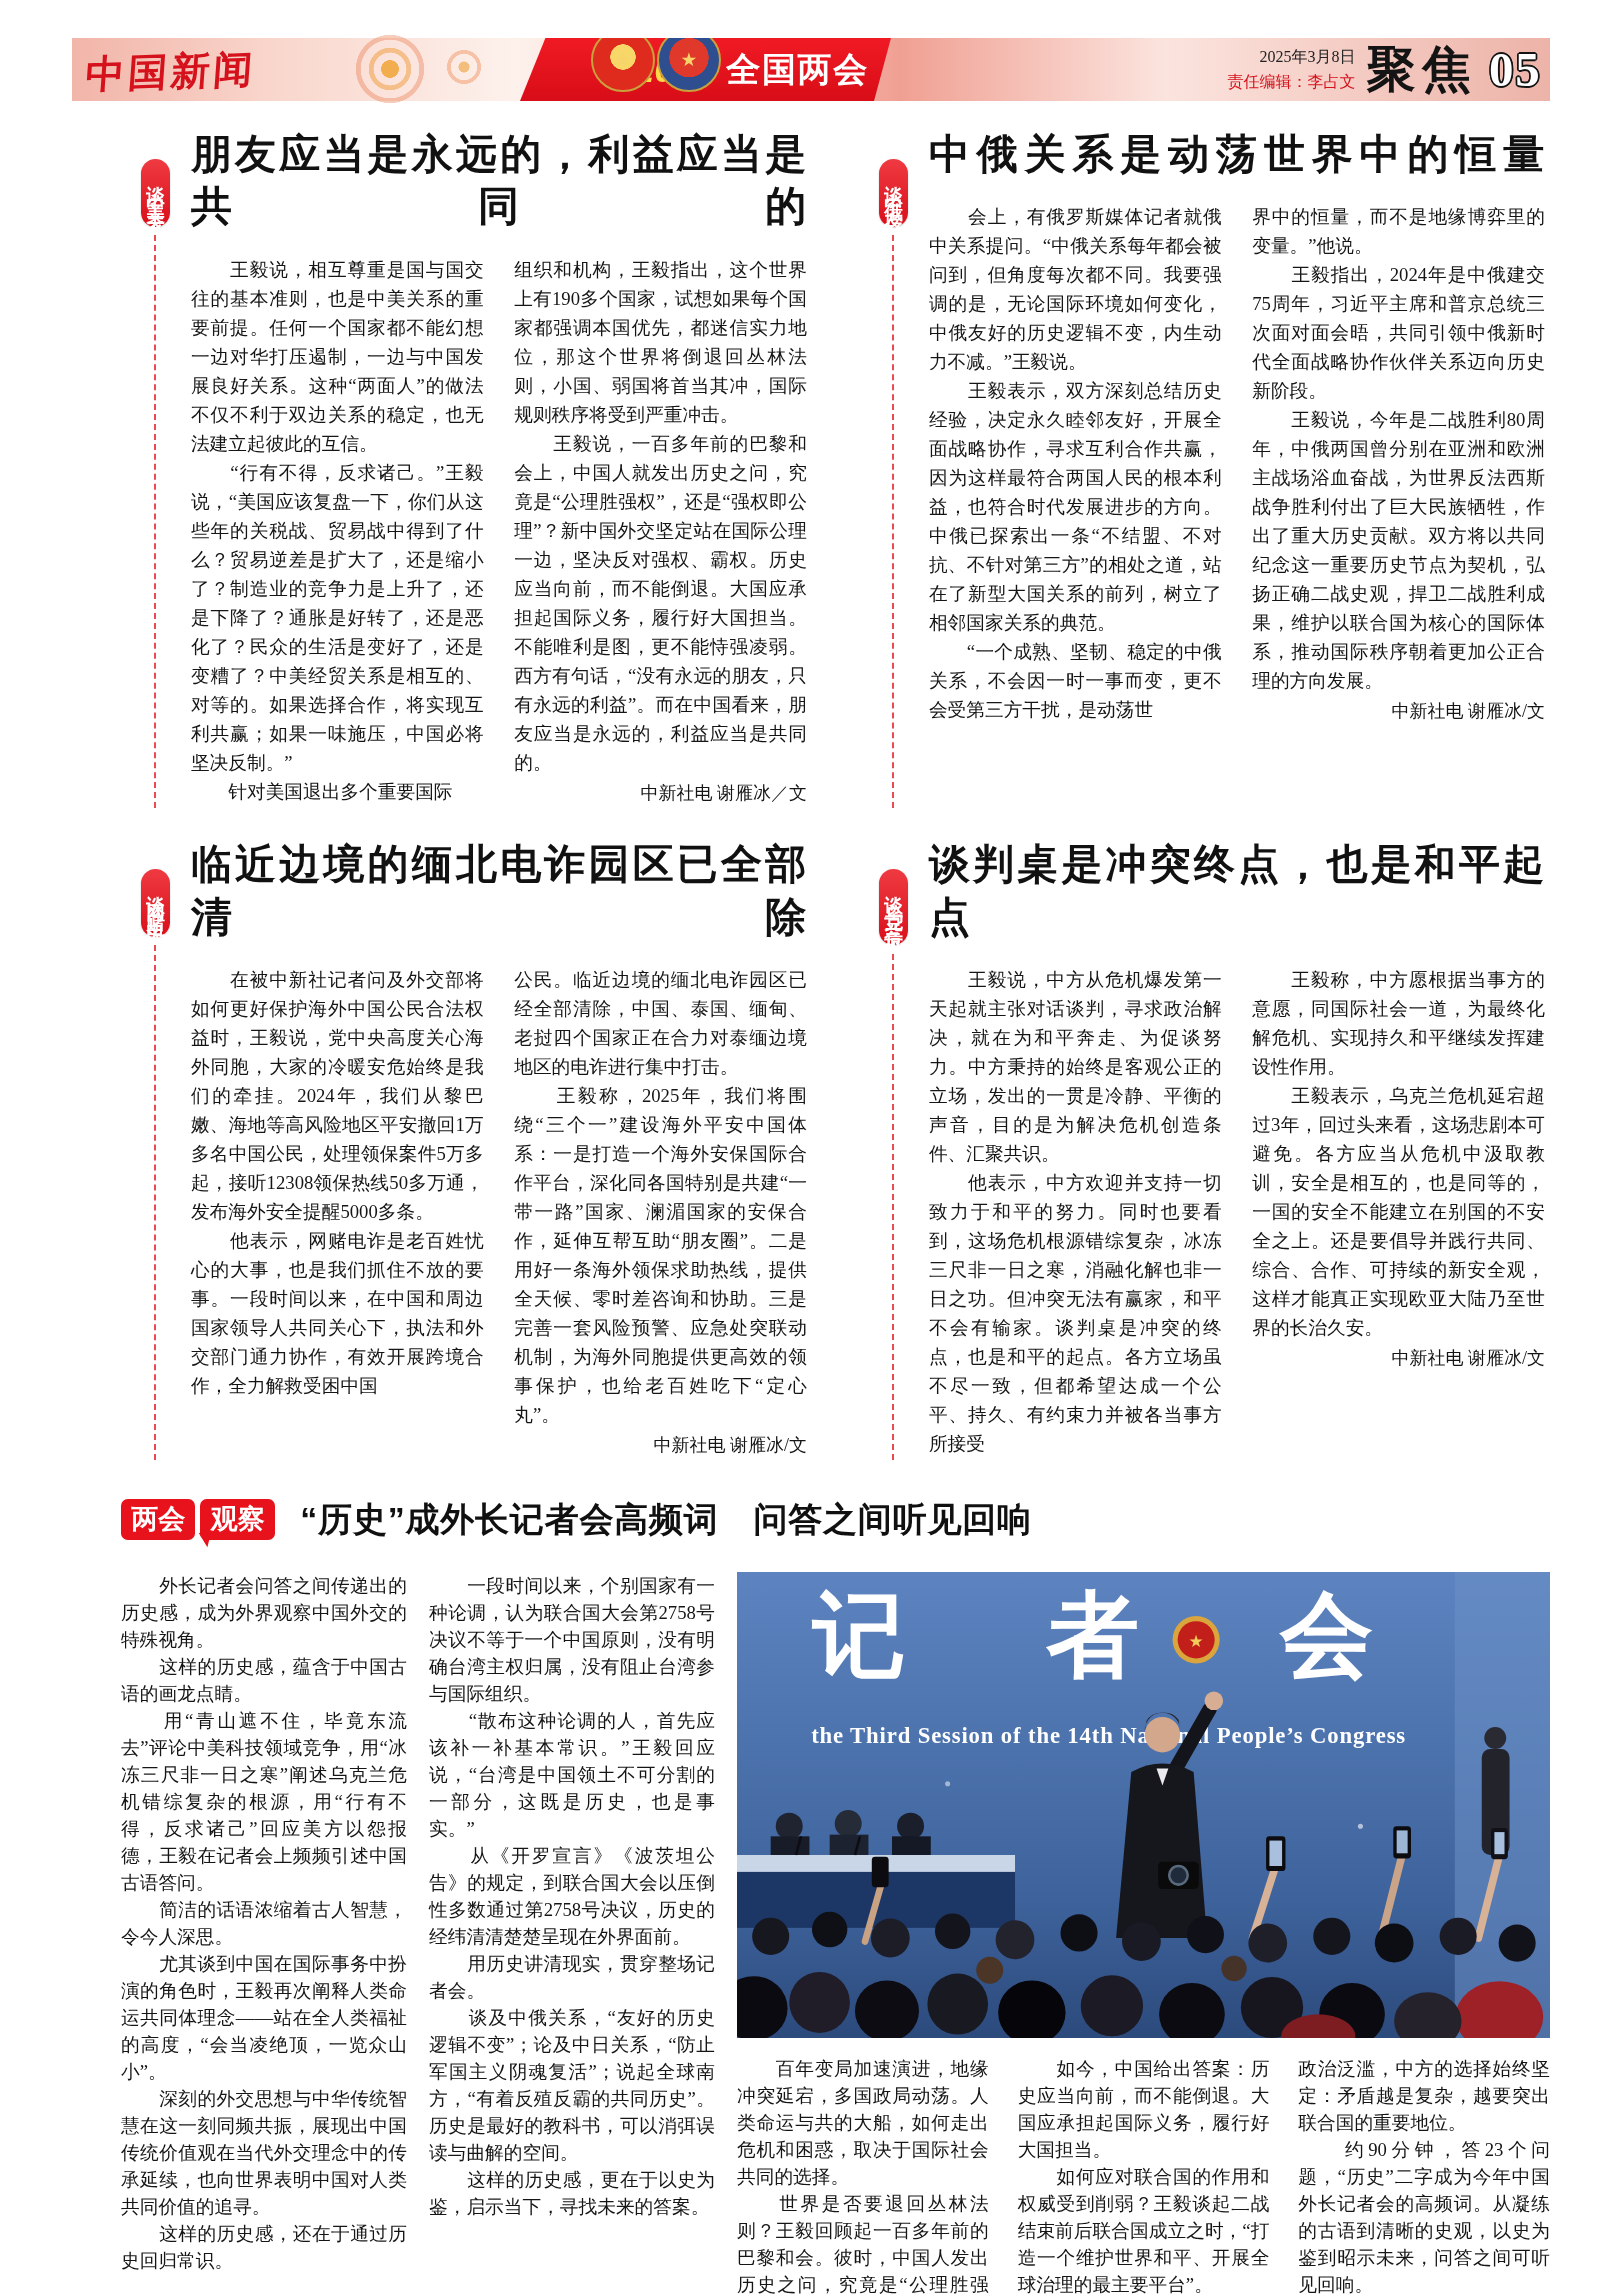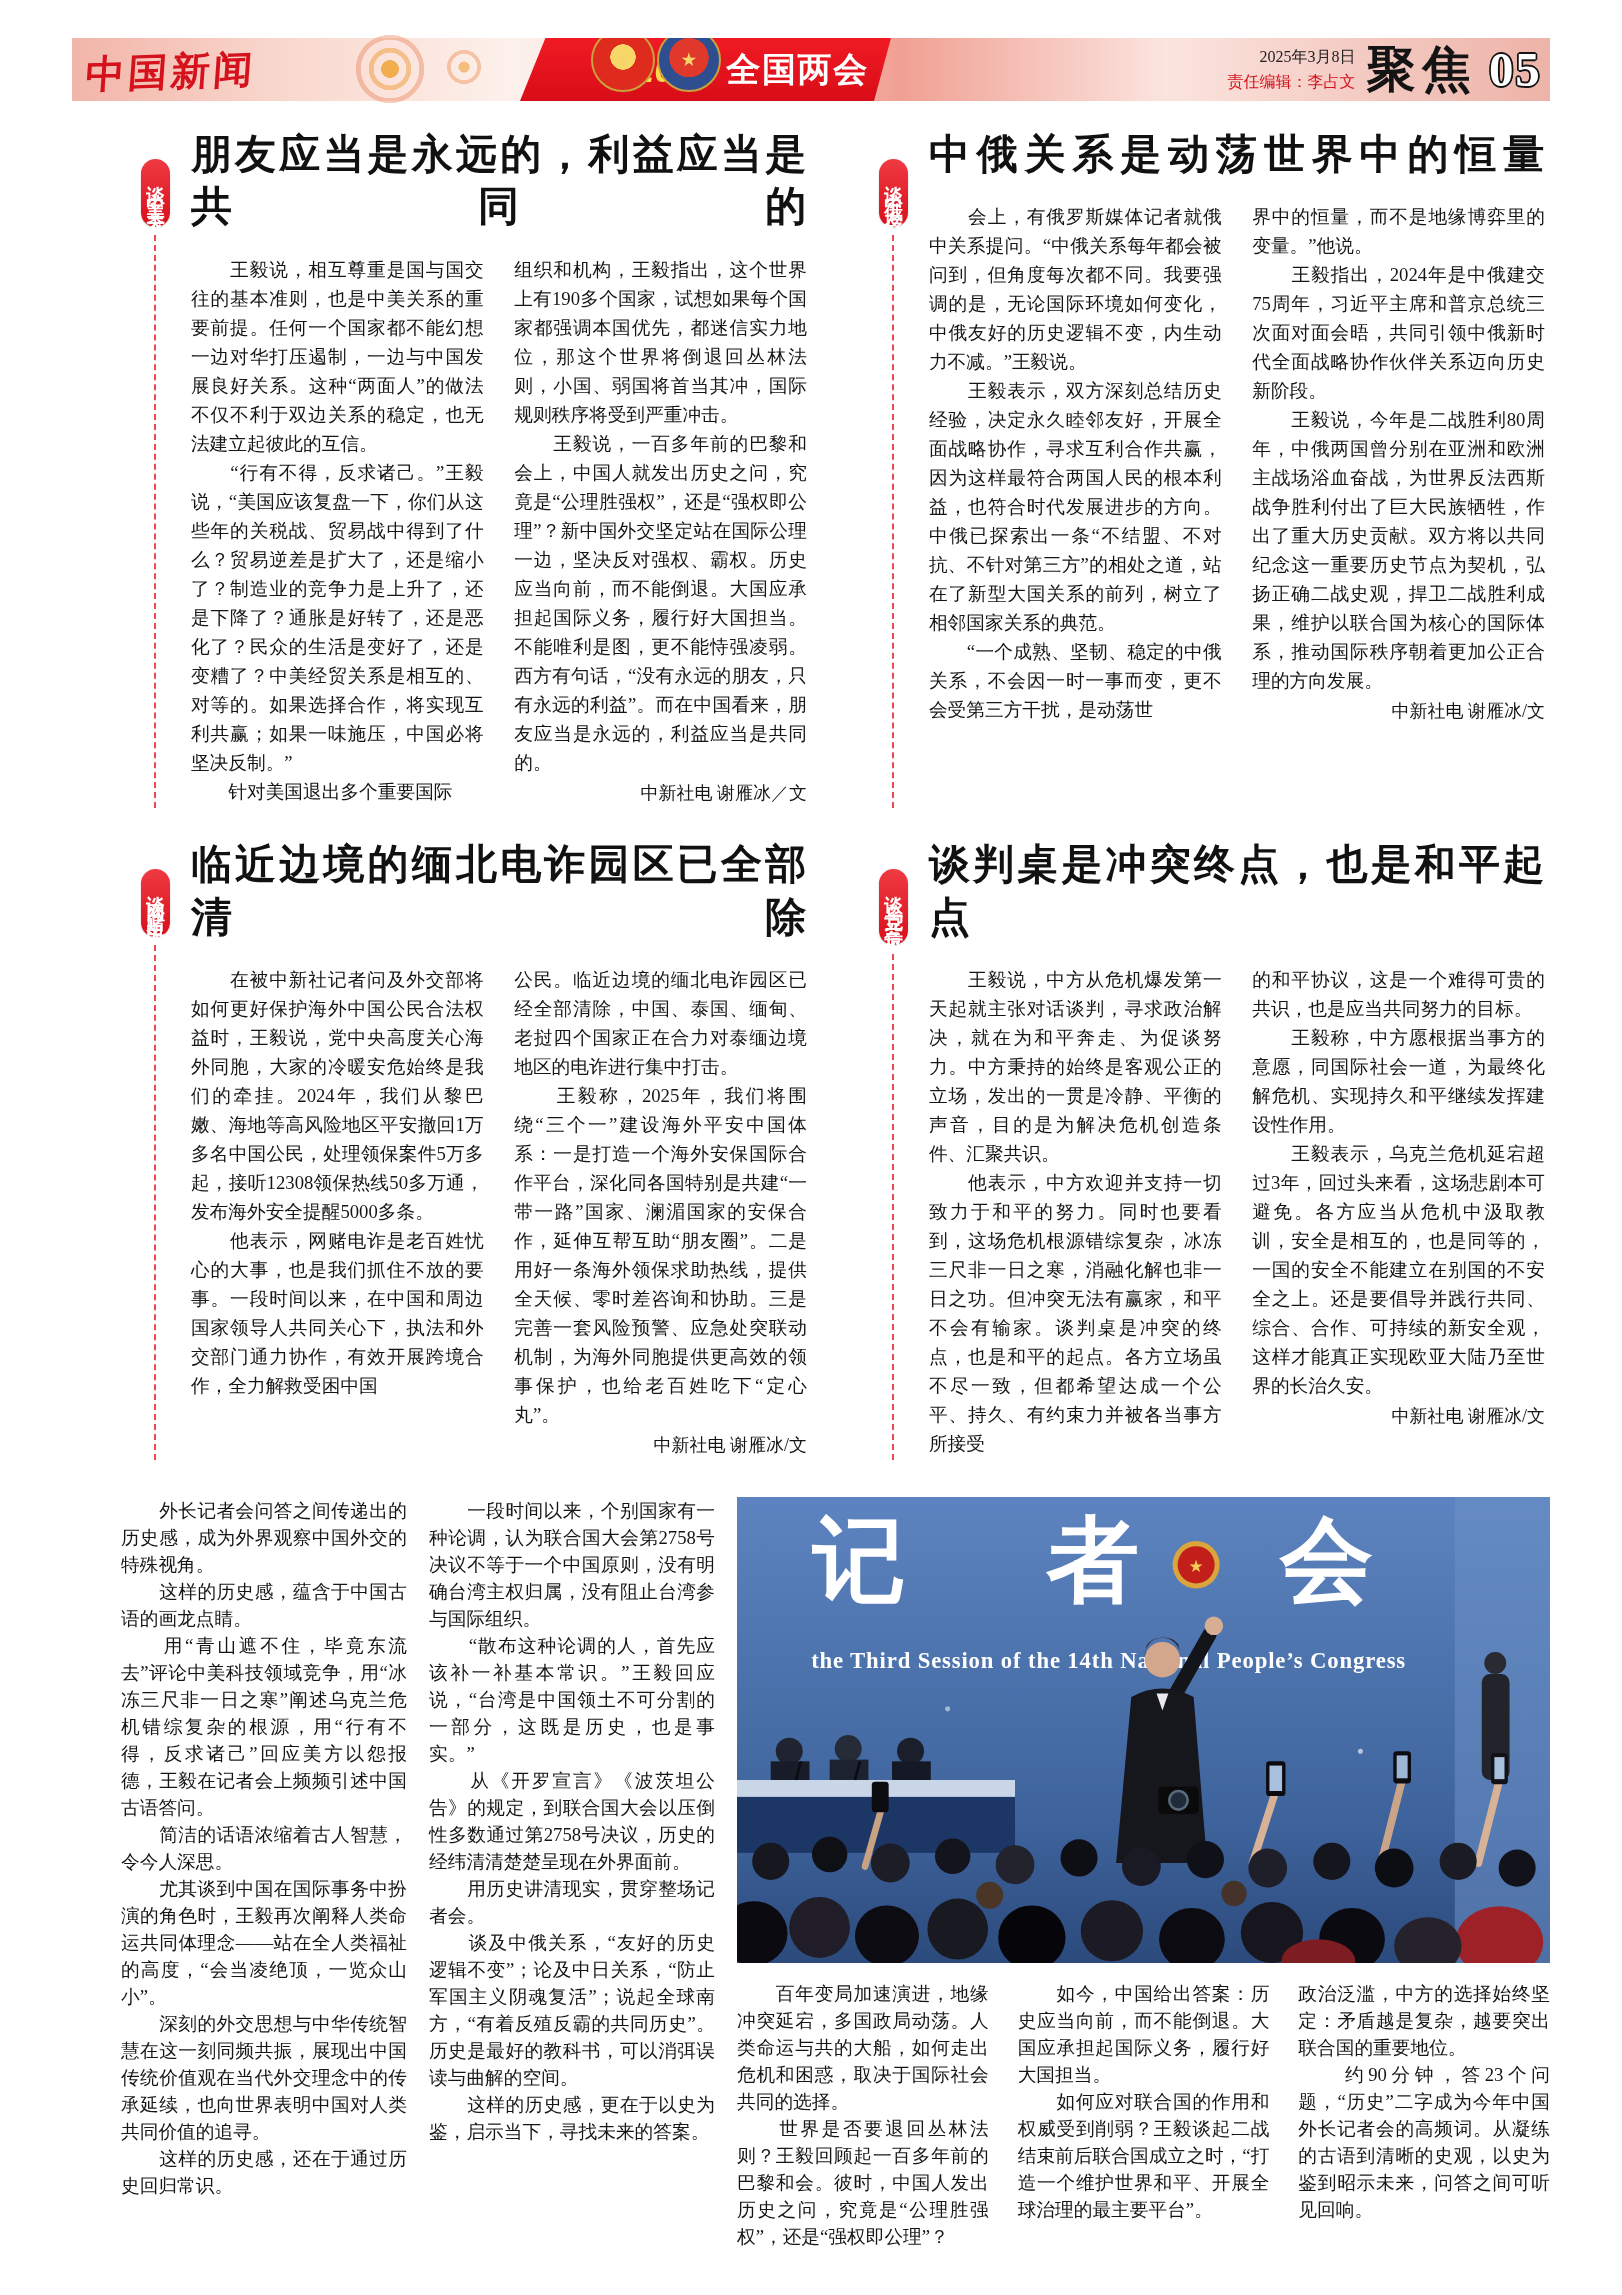--- a/index.html
+++ b/index.html
@@ -183,33 +183,37 @@
           </div>
           <div class="art-body">
             <h2 class="headline">谈判桌是冲突终点，也是和平起点</h2>
             <div class="cols">
               <div class="tcol">
                   <p>　　王毅说，中方从危机爆发第一天起就主张对话谈判，寻求政治解决，就在为和平奔走、为促谈努力。中方秉持的始终是客观公正的立场，发出的一贯是冷静、平衡的声音，目的是为解决危机创造条件、汇聚共识。</p>
                   <p>　　他表示，中方欢迎并支持一切致力于和平的努力。同时也要看到，这场危机根源错综复杂，冰冻三尺非一日之寒，消融化解也非一日之功。但冲突无法有赢家，和平不会有输家。谈判桌是冲突的终点，也是和平的起点。各方立场虽不尽一致，但都希望达成一个公平、持久、有约束力并被各当事方所接受</p>
                 </div>
               <div class="tcol">
                 <div>
-                    <p>的和平协议，这是一个难得可贵的共识，也是应当共同努力的目标。</p>
                     <p>　　王毅称，中方愿根据当事方的意愿，同国际社会一道，为最终化解危机、实现持久和平继续发挥建设性作用。</p>
                     <p>　　王毅表示，乌克兰危机延宕超过3年，回过头来看，这场悲剧本可避免。各方应当从危机中汲取教训，安全是相互的，也是同等的，一国的安全不能建立在别国的不安全之上。还是要倡导并践行共同、综合、合作、可持续的新安全观，这样才能真正实现欧亚大陆乃至世界的长治久安。</p>
                   </div>
                 <div class="byline">中新社电 谢雁冰/文</div>
               </div>
             </div>
           </div>
         </div>
       </div>
     </div>
 
     <div class="obs">
+      <div class="obs-head">
+        <span class="badge">两会</span>
+        <span class="badge badge-tail">观察</span>
+        <span class="obs-headline">“历史”成外长记者会高频词　问答之间听见回响</span>
+      </div>
       <div class="obs-grid">
         <div class="obs-col">
             <p>　　外长记者会问答之间传递出的历史感，成为外界观察中国外交的特殊视角。</p>
             <p>　　这样的历史感，蕴含于中国古语的画龙点睛。</p>
             <p>　　用“青山遮不住，毕竟东流去”评论中美科技领域竞争，用“冰冻三尺非一日之寒”阐述乌克兰危机错综复杂的根源，用“行有不得，反求诸己”回应美方以怨报德，王毅在记者会上频频引述中国古语答问。</p>
             <p>　　简洁的话语浓缩着古人智慧，令今人深思。</p>
             <p>　　尤其谈到中国在国际事务中扮演的角色时，王毅再次阐释人类命运共同体理念——站在全人类福祉的高度，“会当凌绝顶，一览众山小”。</p>
             <p>　　深刻的外交思想与中华传统智慧在这一刻同频共振，展现出中国传统价值观在当代外交理念中的传承延续，也向世界表明中国对人类共同价值的追寻。</p>
             <p>　　这样的历史感，还在于通过历史回归常识。</p>
           </div>

